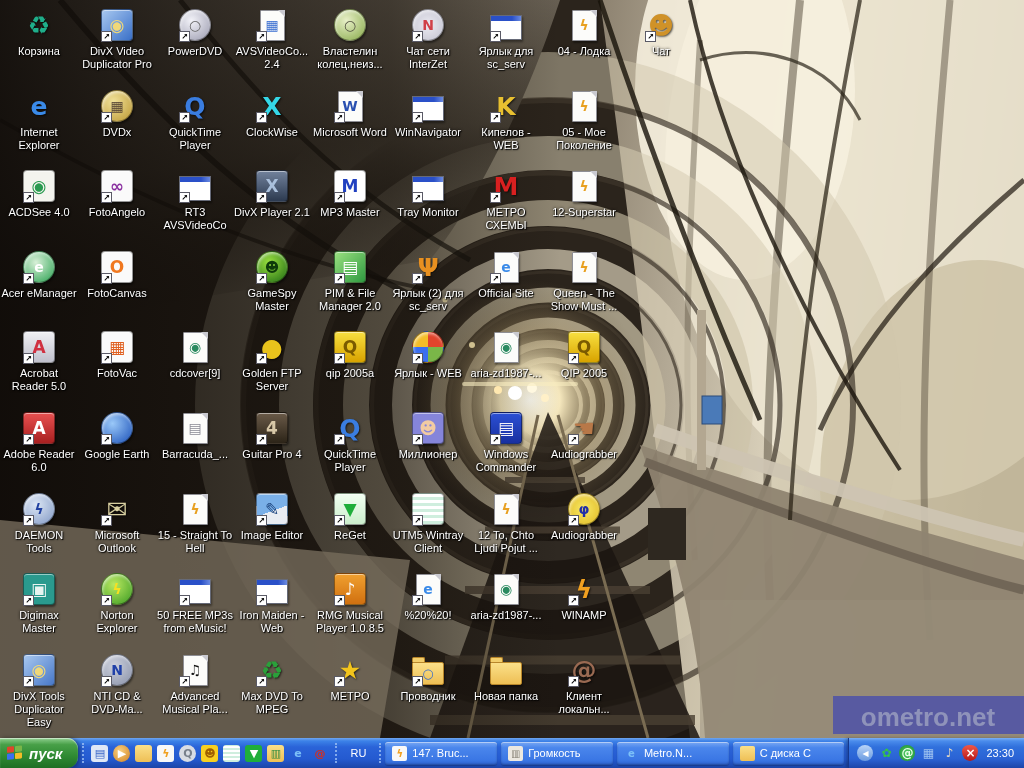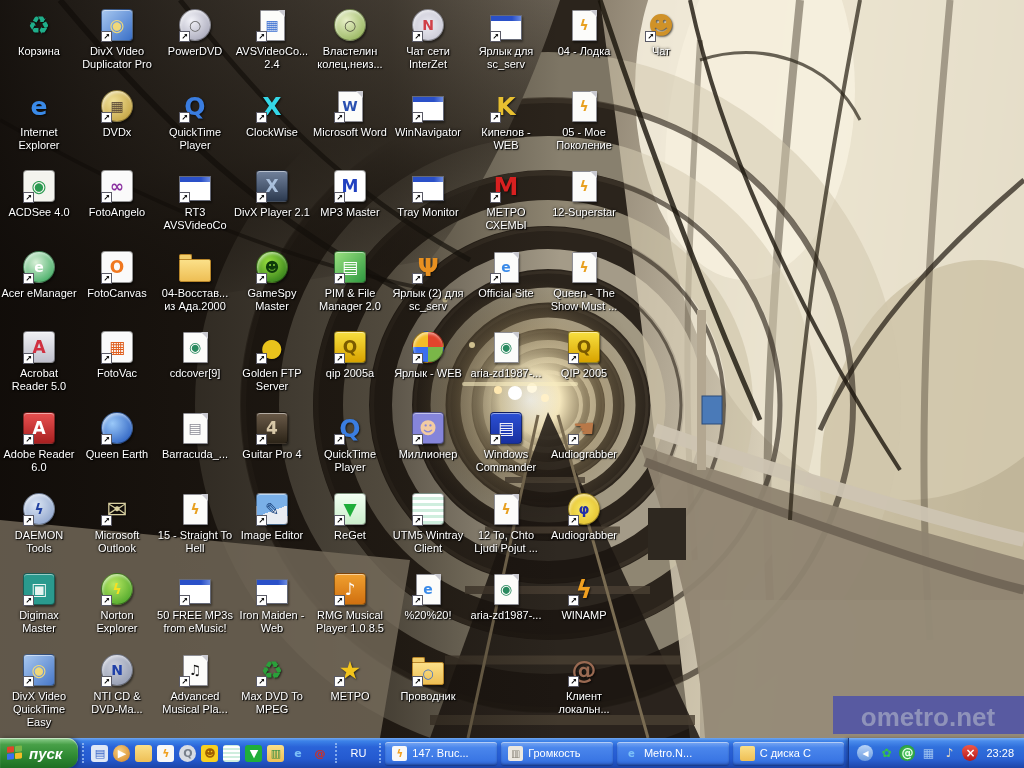--- a/index.html
+++ b/index.html
@@ -368,28 +368,20 @@
       </div>
       <div class="cell k-app" style="left: 79px; top: 250px;">
         <div class="iw">
           <div class="ii" style="background: rgb(250, 250, 250); color: rgb(240, 120, 32);">
             <span>O</span>
           </div>
           <span class="sc">↗</span>
         </div>
         <div class="lb">FotoCanvas</div>
       </div>
-      <div class="cell k-folder" style="left: 157px; top: 250px;">
-        <div class="iw">
-          <div class="ii">
-            <span></span>
-          </div>
-        </div>
-        <div class="lb">04-Восстав... из Ада.2000</div>
-      </div>
       <div class="cell k-disc" style="left: 234px; top: 250px;">
         <div class="iw">
           <div class="ii" style="background: radial-gradient(circle at 40% 35%, rgb(154, 223, 64), rgb(29, 106, 18)); color: rgb(14, 58, 10);">
             <span>☻</span>
           </div>
           <span class="sc">↗</span>
         </div>
         <div class="lb">GameSpy Master</div>
       </div>
       <div class="cell k-app" style="left: 312px; top: 250px;">
@@ -506,21 +498,21 @@
         </div>
         <div class="lb">Adobe Reader 6.0</div>
       </div>
       <div class="cell k-disc" style="left: 79px; top: 411px;">
         <div class="iw">
           <div class="ii" style="background: radial-gradient(circle at 35% 35%, rgb(154, 200, 248), rgb(26, 80, 184));">
             <span></span>
           </div>
           <span class="sc">↗</span>
         </div>
-        <div class="lb">Queen Earth</div>
+        <div class="lb">Google Earth</div>
       </div>
       <div class="cell k-doc" style="left: 157px; top: 411px;">
         <div class="iw">
           <div class="ii" style="color: rgb(138, 138, 148);">
             <span>▤</span>
           </div>
         </div>
         <div class="lb">Barracuda_...</div>
       </div>
       <div class="cell k-app" style="left: 234px; top: 411px;">
@@ -709,21 +701,21 @@
         </div>
         <div class="lb">WINAMP</div>
       </div>
       <div class="cell k-app" style="left: 1px; top: 653px;">
         <div class="iw">
           <div class="ii" style="background: linear-gradient(135deg, rgb(168, 200, 240), rgb(72, 120, 200)); color: rgb(240, 216, 120);">
             <span>◉</span>
           </div>
           <span class="sc">↗</span>
         </div>
-        <div class="lb">DivX Video QuickTime Easy</div>
+        <div class="lb">DivX Tools Duplicator Easy</div>
       </div>
       <div class="cell k-disc" style="left: 79px; top: 653px;">
         <div class="iw">
           <div class="ii" style="background: radial-gradient(circle at 40% 35%, rgb(204, 208, 220), rgb(136, 144, 168)); color: rgb(32, 64, 168);">
             <span>N</span>
           </div>
           <span class="sc">↗</span>
         </div>
         <div class="lb">NTI CD &amp; DVD-Ma...</div>
       </div>
@@ -755,20 +747,28 @@
         <div class="lb">МЕТРО</div>
       </div>
       <div class="cell k-folder" style="left: 390px; top: 653px;">
         <div class="iw">
           <div class="ii" style="color: rgb(58, 110, 200);">
             <span>○</span>
           </div>
           <span class="sc">↗</span>
         </div>
         <div class="lb">Проводник</div>
+      </div>
+      <div class="cell k-folder" style="left: 468px; top: 653px;">
+        <div class="iw">
+          <div class="ii">
+            <span></span>
+          </div>
+        </div>
+        <div class="lb">Новая папка</div>
       </div>
       <div class="cell k-plain" style="left: 546px; top: 653px;">
         <div class="iw">
           <div class="ii" style="color: rgb(154, 106, 82);">
             <span>@</span>
           </div>
           <span class="sc">↗</span>
         </div>
         <div class="lb">Клиент локальн...</div>
       </div>
@@ -821,17 +821,17 @@
       </div>
     <div class="tray">
       <span id="trayicons" style="display:flex;align-items:center;gap:5px;">
           <span class="tri s-circle" style="background: linear-gradient(rgb(184, 212, 248), rgb(106, 154, 224)); color: rgb(255, 255, 255);">◂</span>
           <span class="tri" style="color: rgb(53, 192, 74);">✿</span>
           <span class="tri s-circle" style="background: radial-gradient(circle, rgb(87, 208, 106), rgb(22, 138, 42)); color: rgb(234, 255, 234);">@</span>
           <span class="tri" style="color: rgb(158, 194, 240);">▦</span>
           <span class="tri" style="color: rgb(232, 220, 192);">♪</span>
           <span class="tri s-shield" style="background: linear-gradient(rgb(240, 88, 72), rgb(184, 24, 24)); color: rgb(255, 255, 255);">×</span>
         </span>
-      <span class="clock">23:28</span>
+      <span class="clock">23:30</span>
     </div>
   </div>
 
 </div>
 
 </body></html>

